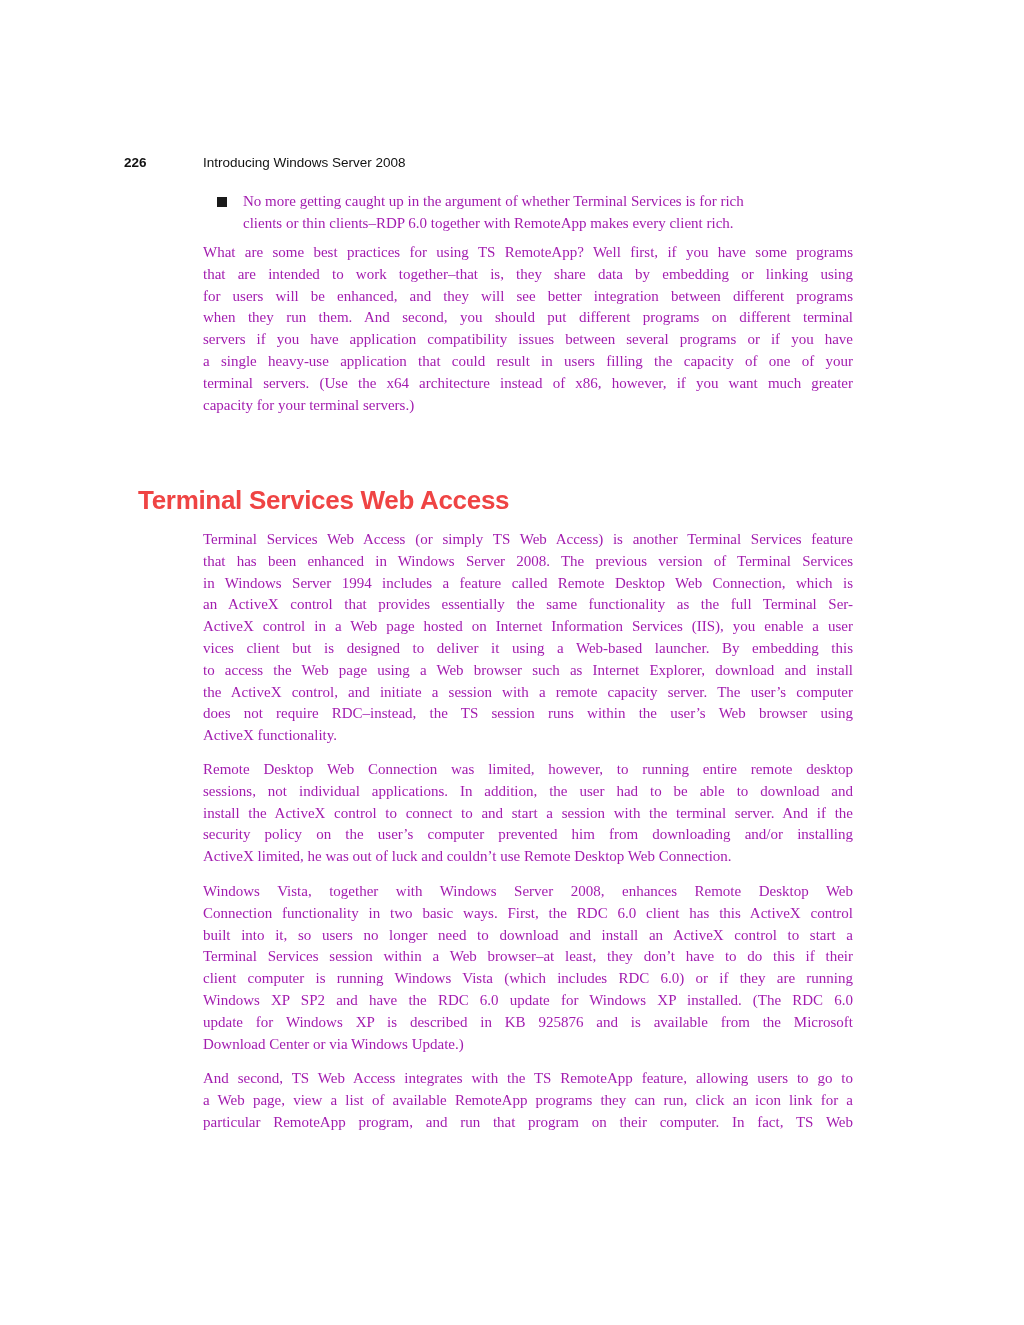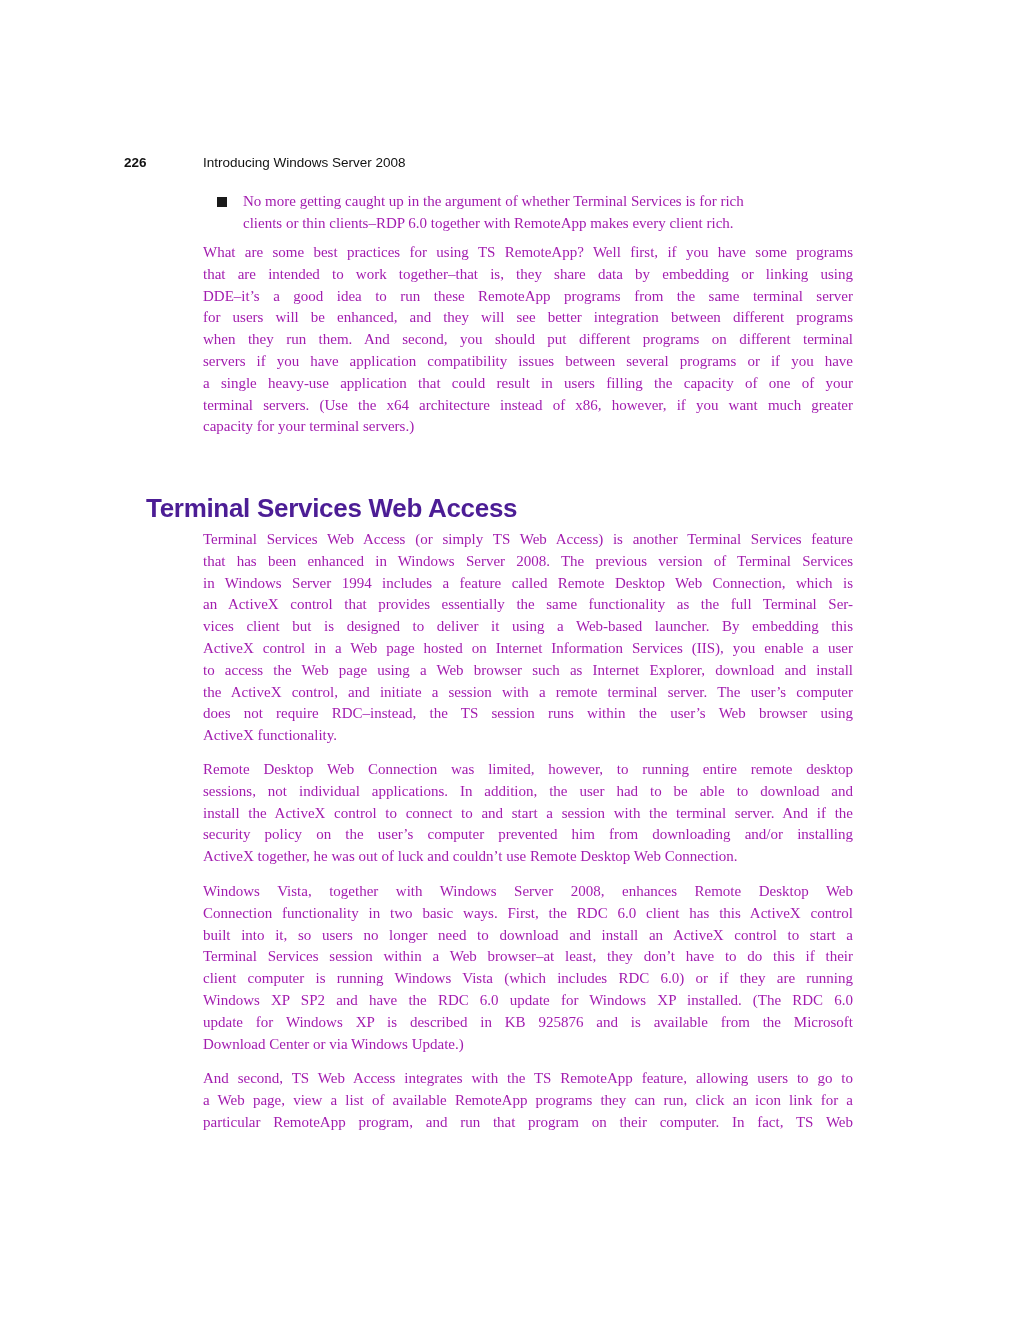--- a/index.html
+++ b/index.html
@@ -86,26 +86,26 @@
     }
     #p1 { top: 242px; }
     #p2 { top: 529px; }
     #p3 { top: 759px; }
     #p4 { top: 881px; }
     #p5 { top: 1068px; }
     .section-heading {
       position: absolute;
       top: 483px;
       left: 138px;
-      margin: 8px;
+      margin: 0;
       font-family: "Liberation Sans", sans-serif;
       font-weight: bold;
       font-size: 26px;
       line-height: 34px;
-      color: #4c1d95;
+      color: #ef4444;
       letter-spacing: -0.3px;
       white-space: nowrap;
     }
   </style>
 </head>
 <body>
 
 <div class="page">
 
   <div class="running-head">
@@ -117,50 +117,49 @@
     <li class="bullet-item">
       <span class="bullet-marker"></span>
       <span class="line">No more getting caught up in the argument of whether Terminal Services is for rich</span>
       <span class="line">clients or thin clients–RDP 6.0 together with RemoteApp makes every client rich.</span>
     </li>
   </ul>
 
   <p class="para body-text" id="p1">
     <span class="line justify">What are some best practices for using TS RemoteApp? Well first, if you have some programs</span>
     <span class="line justify">that are intended to work together–that is, they share data by embedding or linking using</span>
-    <span class="line justify">DDE–it’s a good idea to run these RemoteApp programs from the same terminal server</span>
     <span class="line justify">for users will be enhanced, and they will see better integration between different programs</span>
     <span class="line justify">when they run them. And second, you should put different programs on different terminal</span>
     <span class="line justify">servers if you have application compatibility issues between several programs or if you have</span>
     <span class="line justify">a single heavy-use application that could result in users filling the capacity of one of your</span>
     <span class="line justify">terminal servers. (Use the x64 architecture instead of x86, however, if you want much greater</span>
     <span class="line">capacity for your terminal servers.)</span>
   </p>
 
   <h2 class="section-heading">Terminal Services Web Access</h2>
 
   <p class="para body-text" id="p2">
     <span class="line justify">Terminal Services Web Access (or simply TS Web Access) is another Terminal Services feature</span>
     <span class="line justify">that has been enhanced in Windows Server 2008. The previous version of Terminal Services</span>
     <span class="line justify">in Windows Server 1994 includes a feature called Remote Desktop Web Connection, which is</span>
     <span class="line justify">an ActiveX control that provides essentially the same functionality as the full Terminal Ser-</span>
+    <span class="line justify">ActiveX control in a Web page hosted on Internet Information Services (IIS), you enable a user</span>
     <span class="line justify">vices client but is designed to deliver it using a Web-based launcher. By embedding this</span>
-    <span class="line justify">ActiveX control in a Web page hosted on Internet Information Services (IIS), you enable a user</span>
     <span class="line justify">to access the Web page using a Web browser such as Internet Explorer, download and install</span>
-    <span class="line justify">the ActiveX control, and initiate a session with a remote terminal server. The user’s computer</span>
+    <span class="line justify">the ActiveX control, and initiate a session with a remote capacity server. The user’s computer</span>
     <span class="line justify">does not require RDC–instead, the TS session runs within the user’s Web browser using</span>
     <span class="line">ActiveX functionality.</span>
   </p>
 
   <p class="para body-text" id="p3">
     <span class="line justify">Remote Desktop Web Connection was limited, however, to running entire remote desktop</span>
     <span class="line justify">sessions, not individual applications. In addition, the user had to be able to download and</span>
     <span class="line justify">install the ActiveX control to connect to and start a session with the terminal server. And if the</span>
     <span class="line justify">security policy on the user’s computer prevented him from downloading and/or installing</span>
-    <span class="line">ActiveX together, he was out of luck and couldn’t use Remote Desktop Web Connection.</span>
+    <span class="line">ActiveX limited, he was out of luck and couldn’t use Remote Desktop Web Connection.</span>
   </p>
 
   <p class="para body-text" id="p4">
     <span class="line justify">Windows Vista, together with Windows Server 2008, enhances Remote Desktop Web</span>
     <span class="line justify">Connection functionality in two basic ways. First, the RDC 6.0 client has this ActiveX control</span>
     <span class="line justify">built into it, so users no longer need to download and install an ActiveX control to start a</span>
     <span class="line justify">Terminal Services session within a Web browser–at least, they don’t have to do this if their</span>
     <span class="line justify">client computer is running Windows Vista (which includes RDC 6.0) or if they are running</span>
     <span class="line justify">Windows XP SP2 and have the RDC 6.0 update for Windows XP installed. (The RDC 6.0</span>
     <span class="line justify">update for Windows XP is described in KB 925876 and is available from the Microsoft</span>

